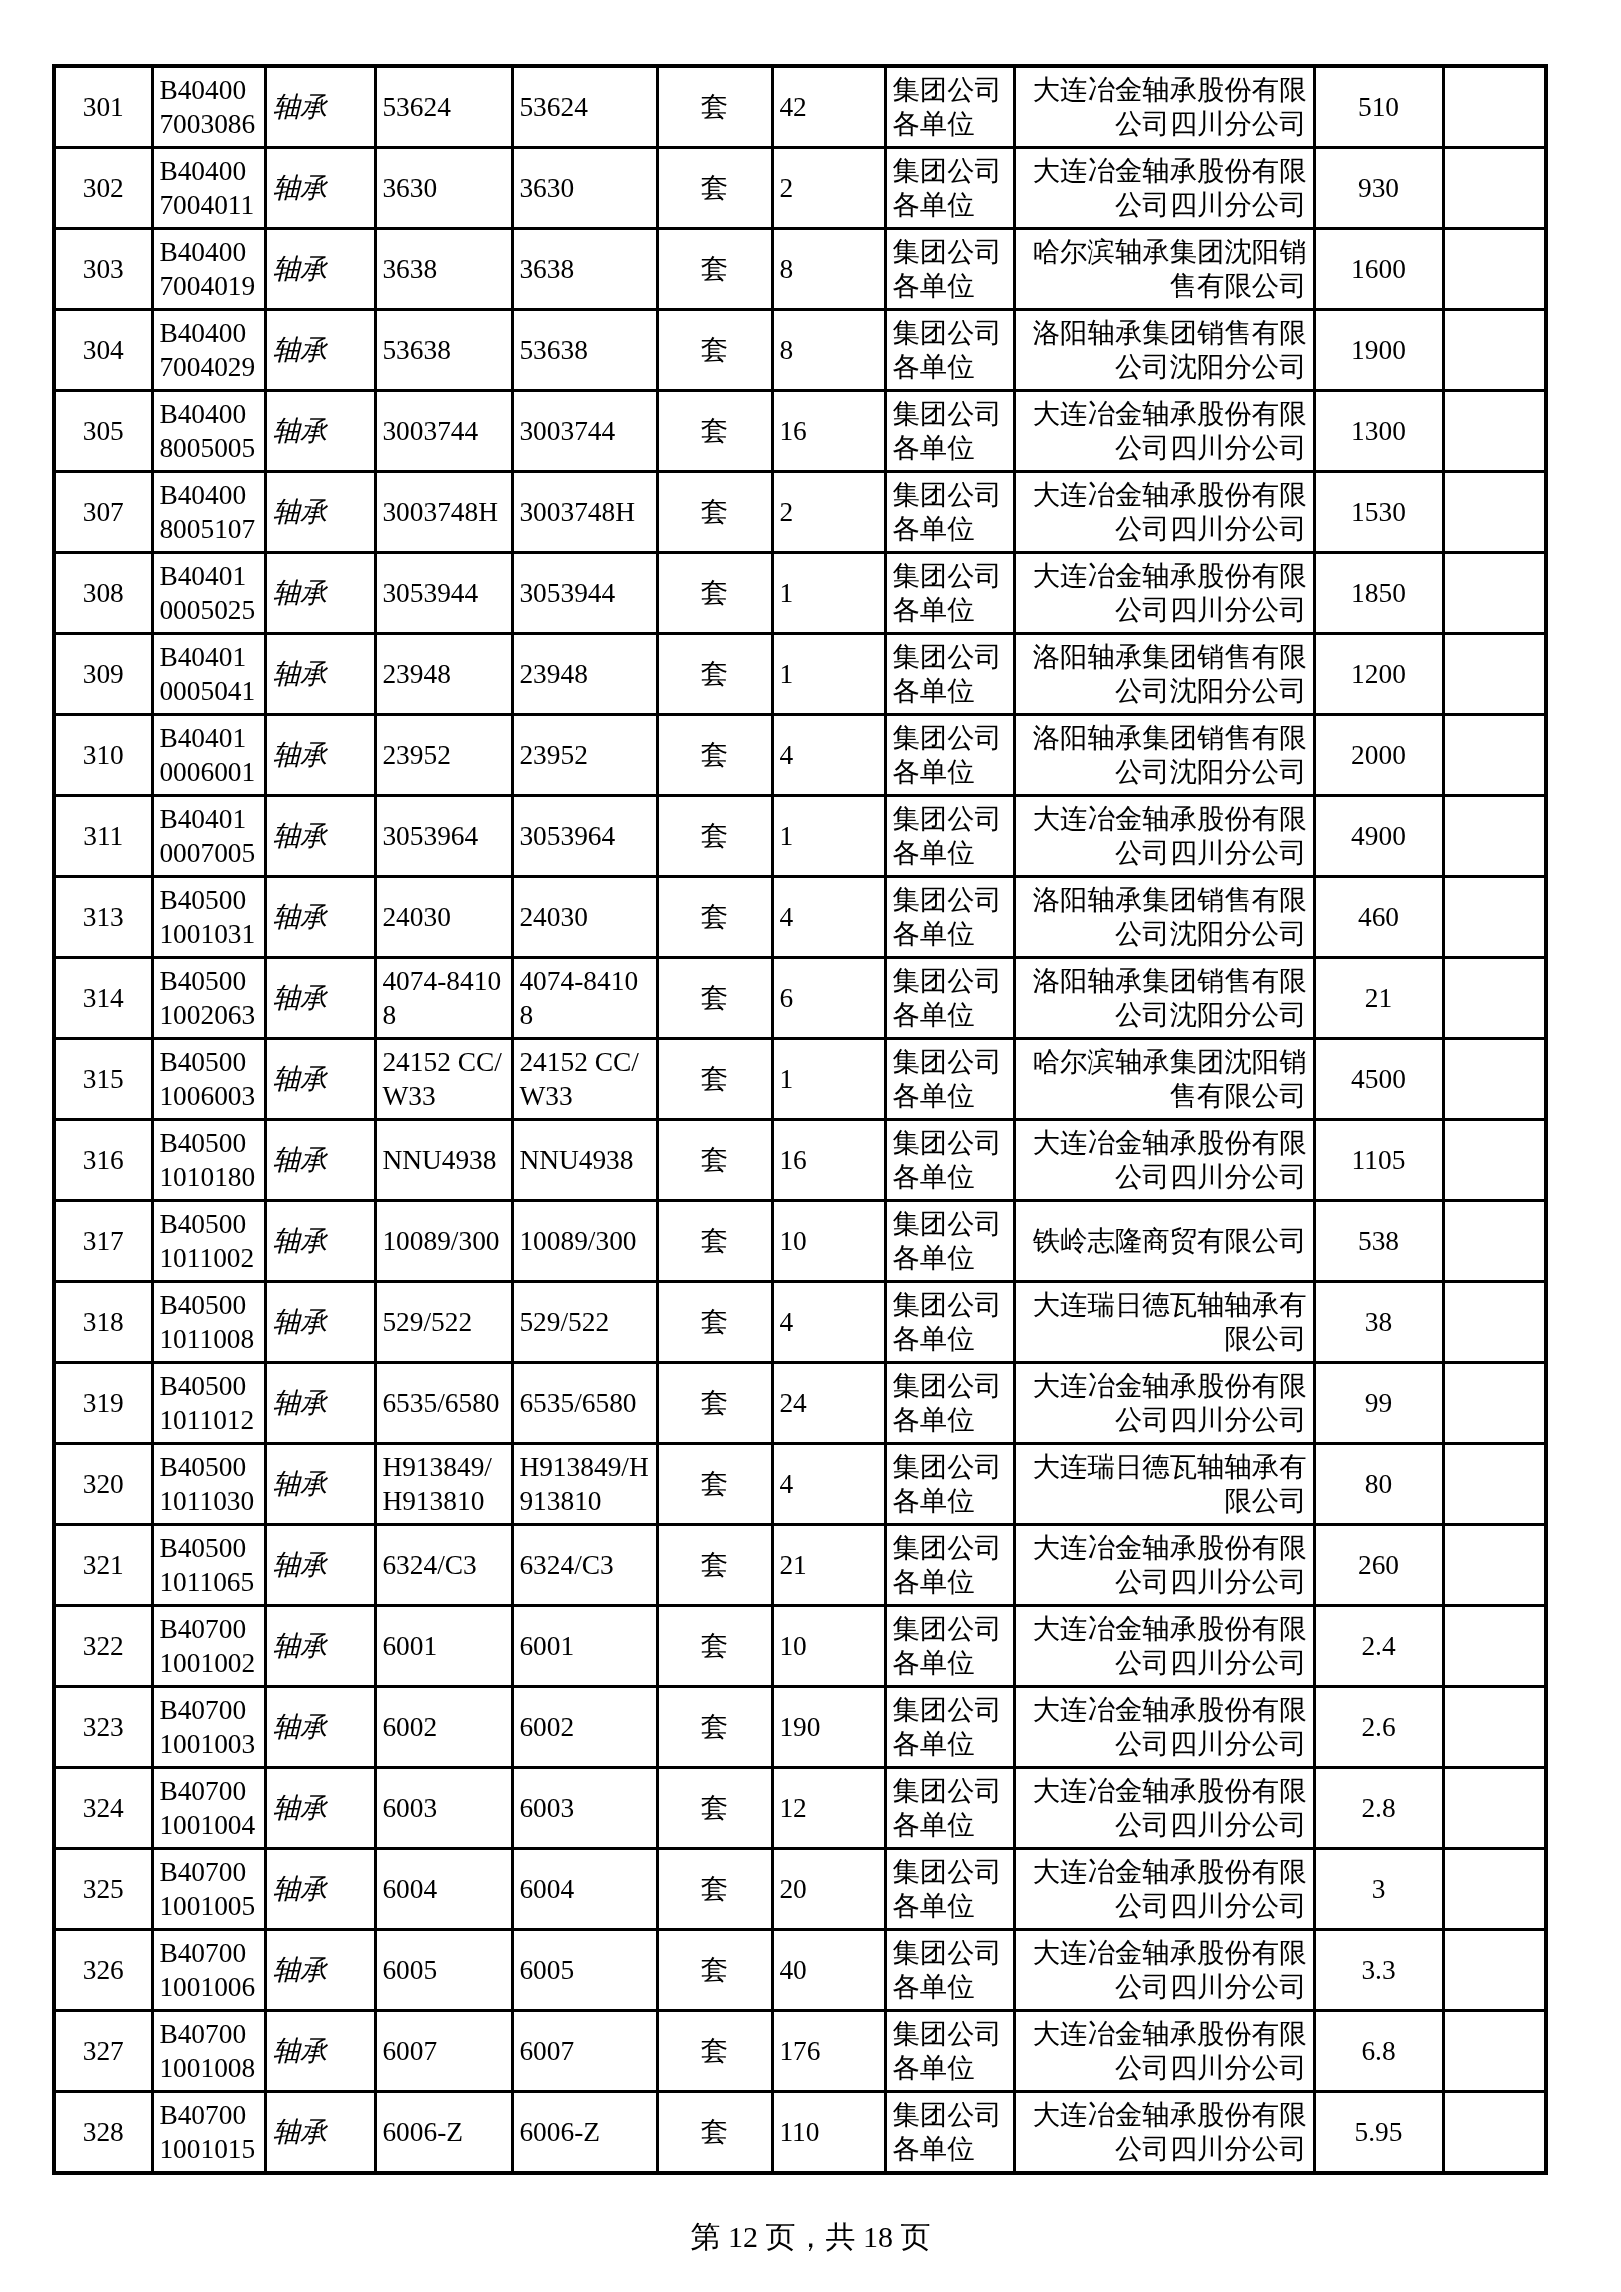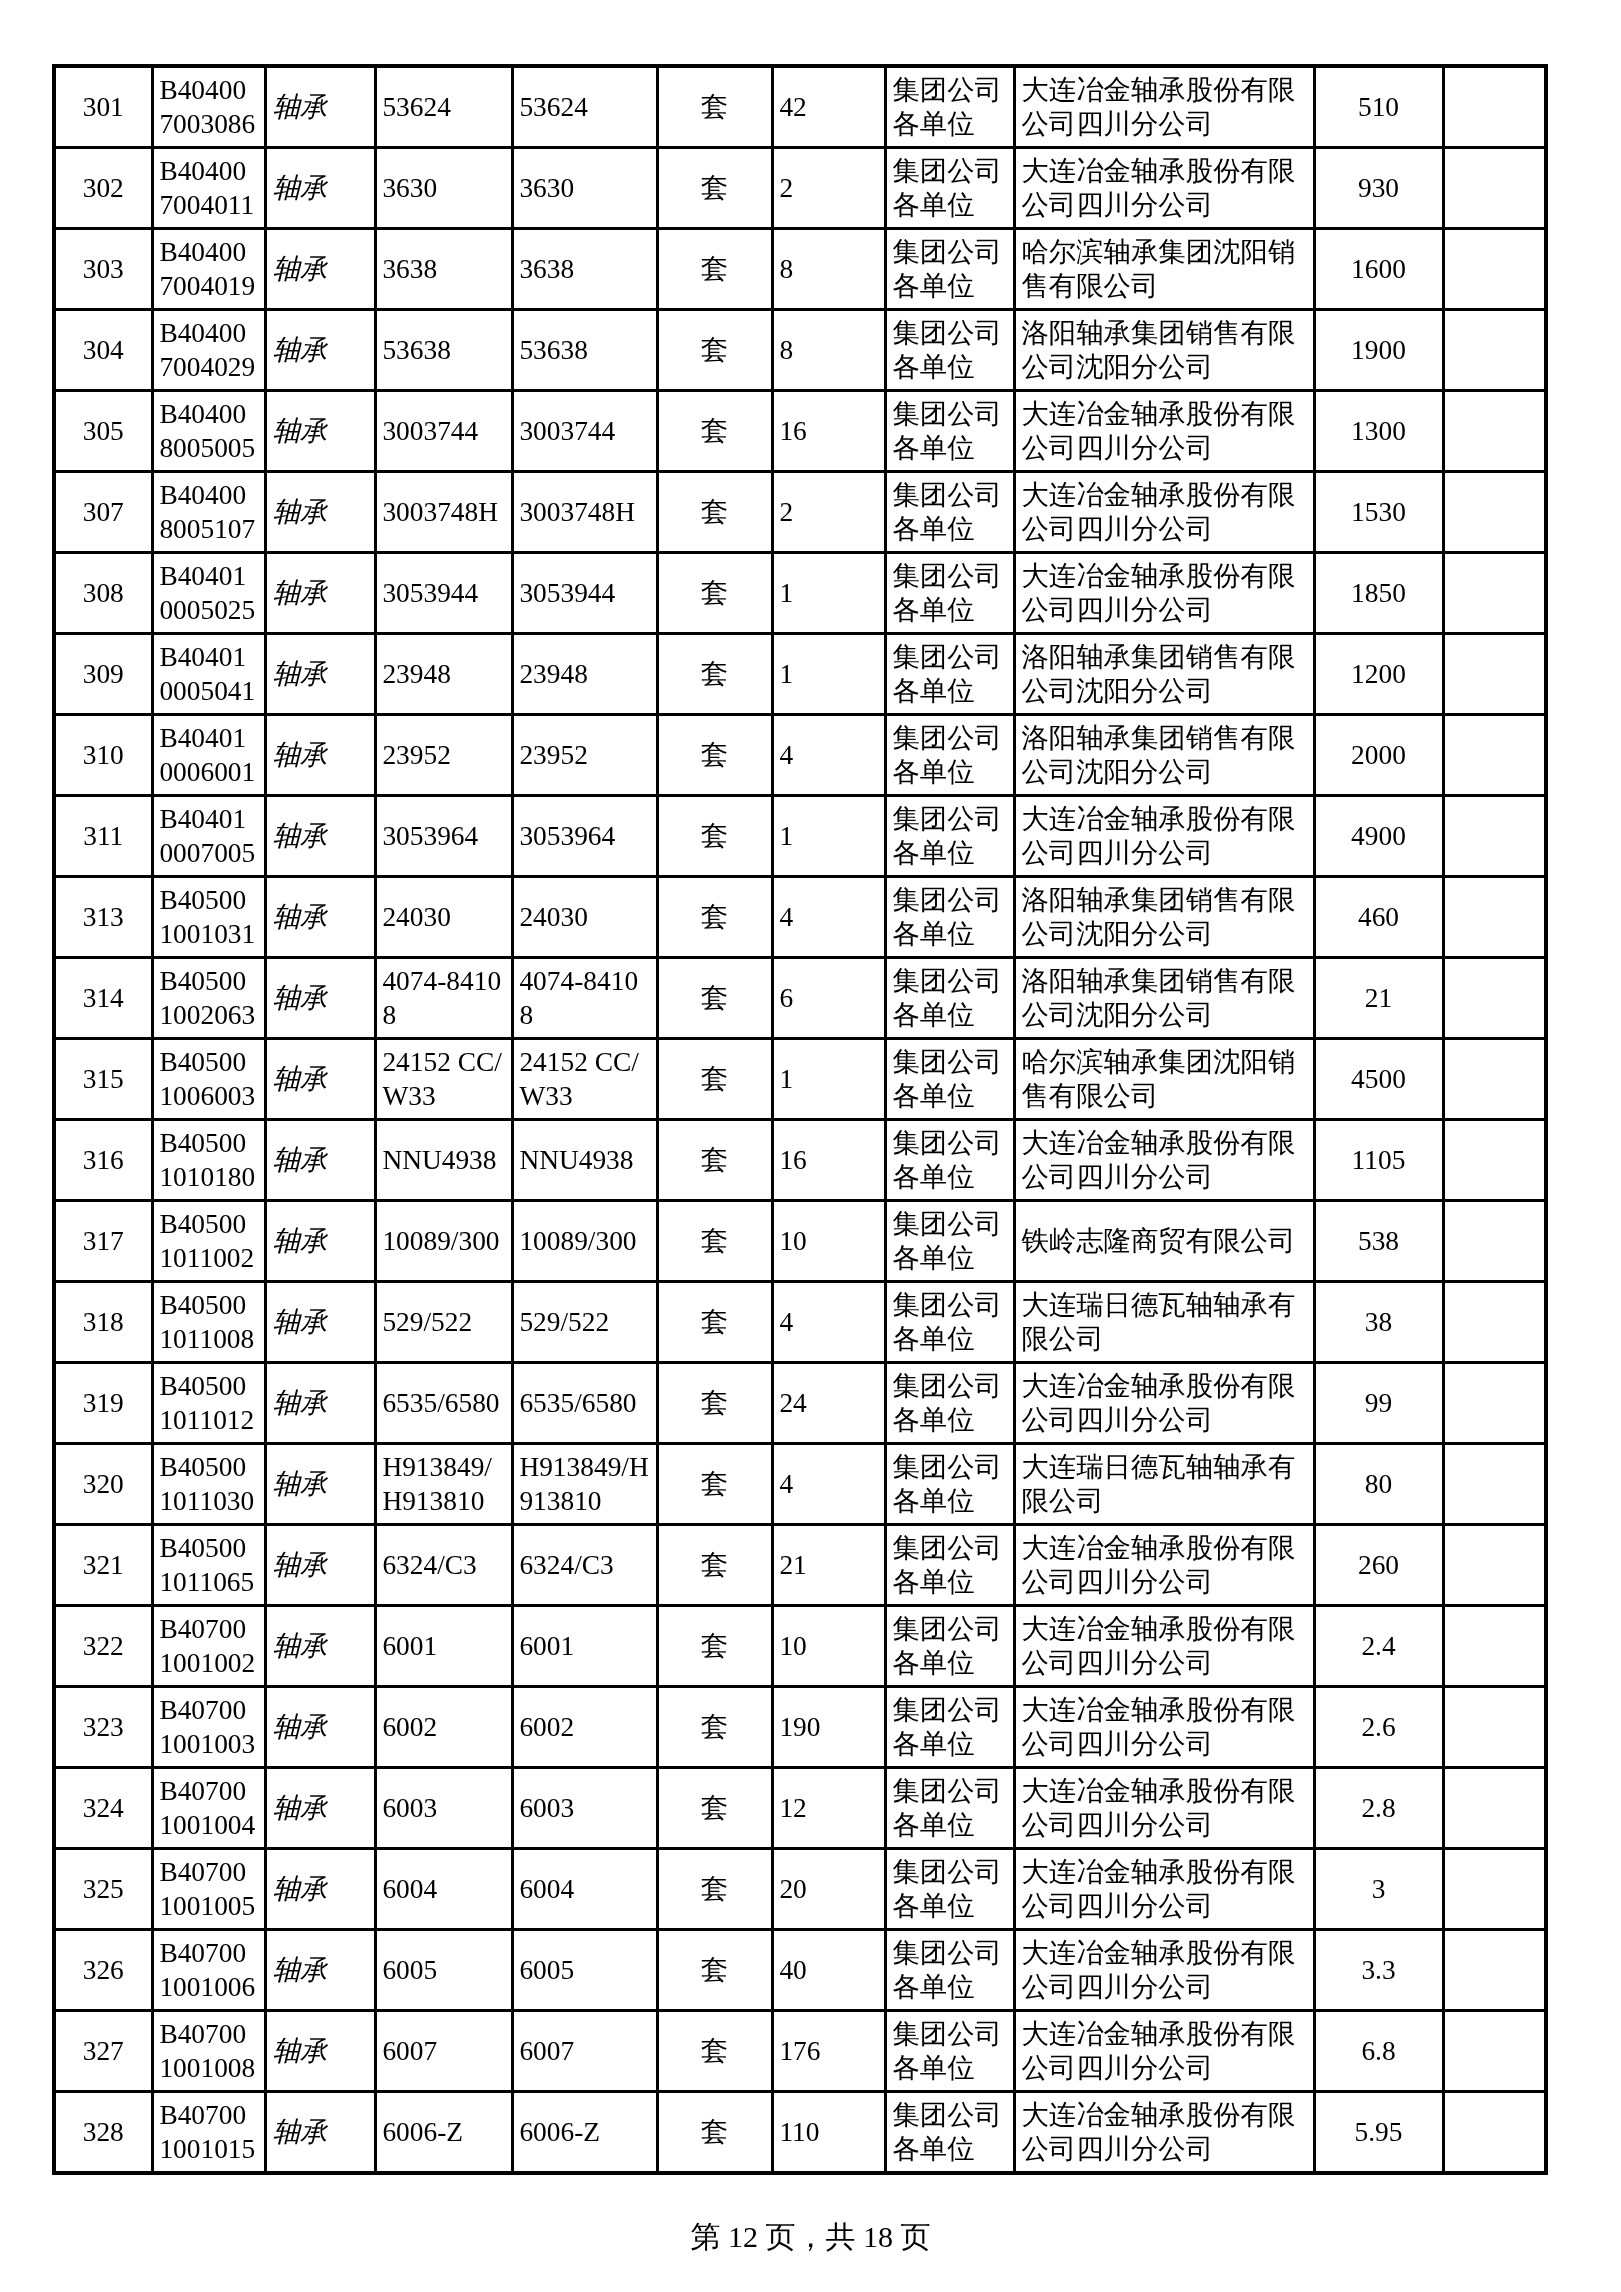--- a/index.html
+++ b/index.html
@@ -39,21 +39,21 @@
   }
   
   td.c0  { text-align: center; }                                  
   td.c1  { text-align: left; word-break: break-all; font-size: 25.5px; } 
   td.c2  { text-align: left; font-style: italic; }                                    
   td.c3  { text-align: left; word-break: break-all; font-size: 26.5px; } 
   td.c4  { text-align: left; word-break: break-all; font-size: 26.5px; } 
   td.c5  { text-align: center; }                                  
   td.c6  { text-align: left; }                                  
   td.c7  { text-align: left; }                                  
-  td.c8  { text-align: left; }                                  
+  td.c8  { text-align: right; }                                  
   td.c9  { text-align: center; }                                  
   td.c10 { text-align: center; }                                  
   .page-footer {
     position: absolute;
     left: 0;
     top: 2217px;
     width: 1621px;
     text-align: center;
     font-size: 30px;
     white-space: pre;

